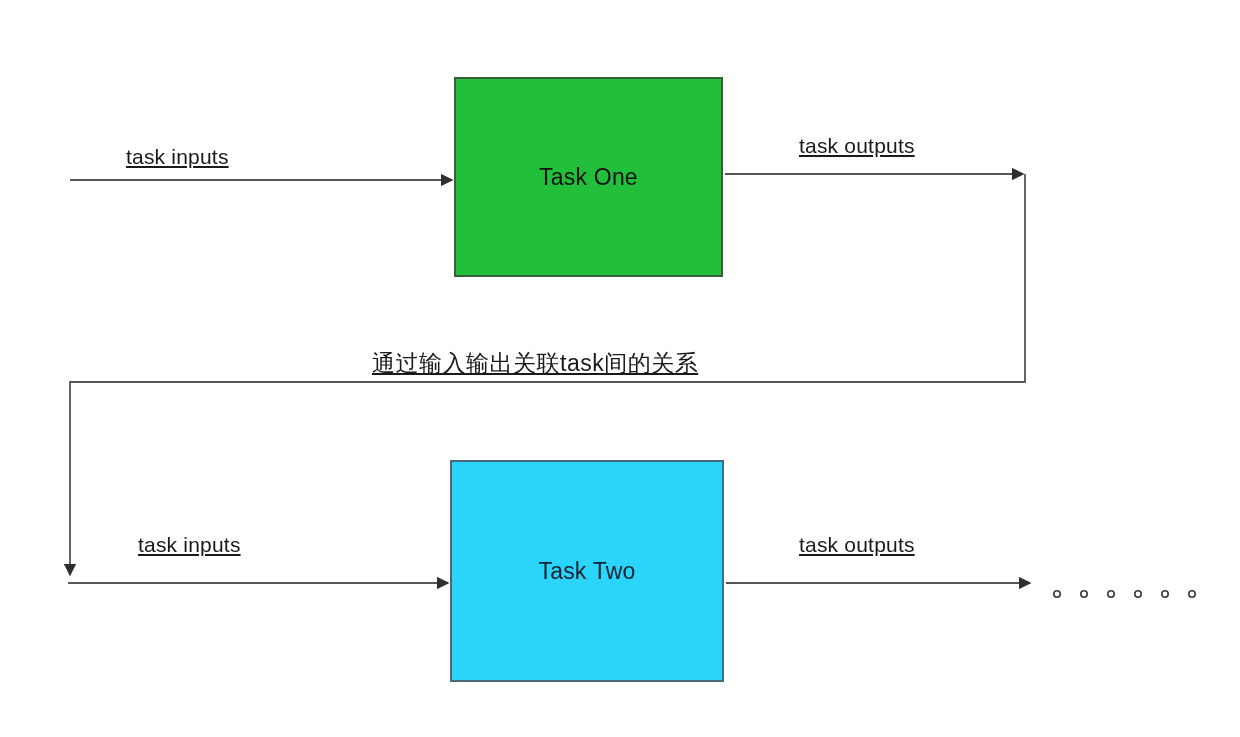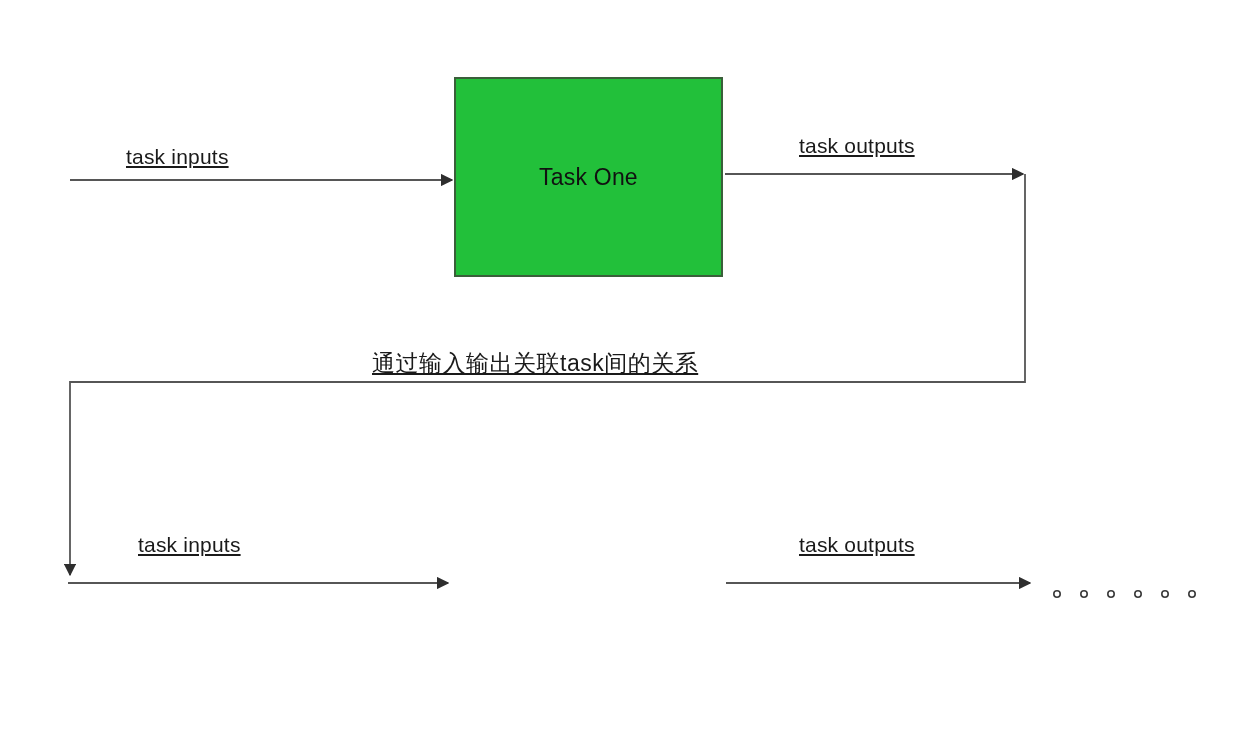--- a/index.html
+++ b/index.html
@@ -85,20 +85,23 @@
       <circle cx="1138" cy="594" r="3.2" fill="none" stroke="#3a3a3a" stroke-width="1.6"></circle>
       <circle cx="1165" cy="594" r="3.2" fill="none" stroke="#3a3a3a" stroke-width="1.6"></circle>
       <circle cx="1192" cy="594" r="3.2" fill="none" stroke="#3a3a3a" stroke-width="1.6"></circle>
     </g>
   </svg>
 
   <div class="node-box" style="left:454px; top:77px; width:269px; height:200px; background:#22c03a; border:2px solid #3a5f3a;">
     <span class="node-label" style="color:#111111;">Task One</span>
   </div>
 
+  <div class="node-box" style="left:450px; top:460px; width:274px; height:222px; background:#2bd4fb; border:2px solid #4a6a7a;">
+    <span class="node-label" style="color:#10232e;">Task Two</span>
+  </div>
 
   <div class="edge-label" style="left:126px; top:145px;">task inputs</div>
 
   <div class="edge-label" style="left:799px; top:134px;">task outputs</div>
 
   <div class="edge-label cjk" style="left:372px; top:348px;">通过输入输出关联task间的关系</div>
 
   <div class="edge-label" style="left:138px; top:533px;">task inputs</div>
 
   <div class="edge-label" style="left:799px; top:533px;">task outputs</div>

